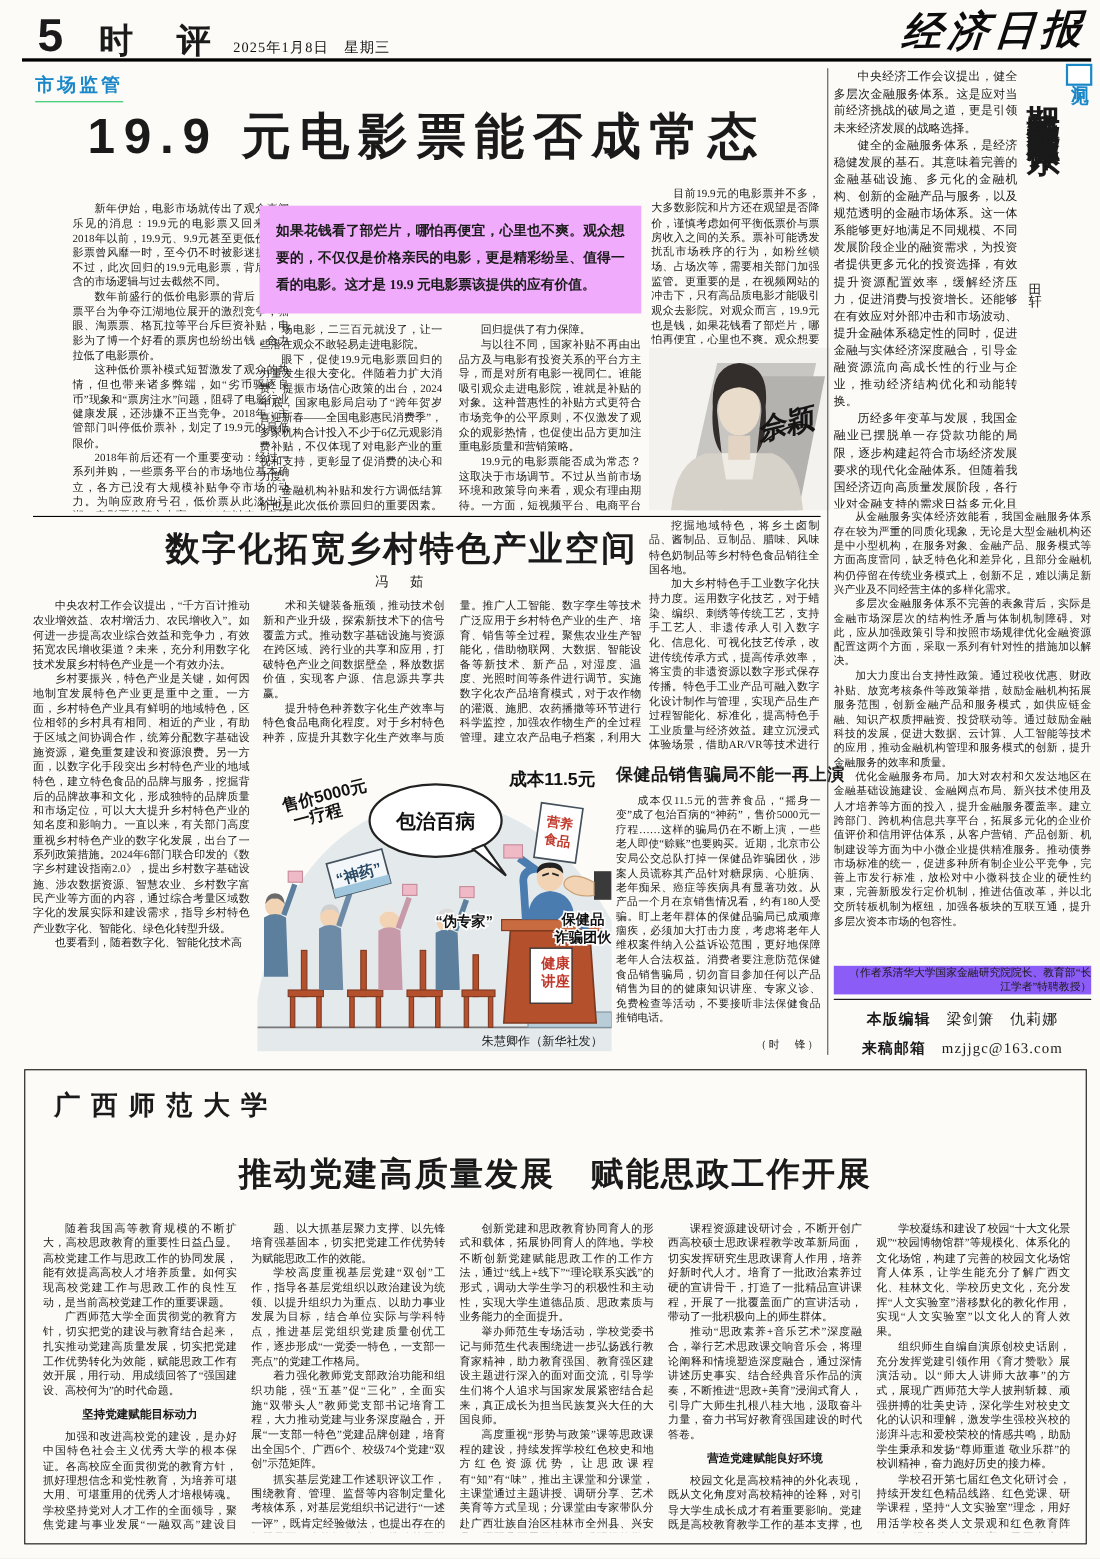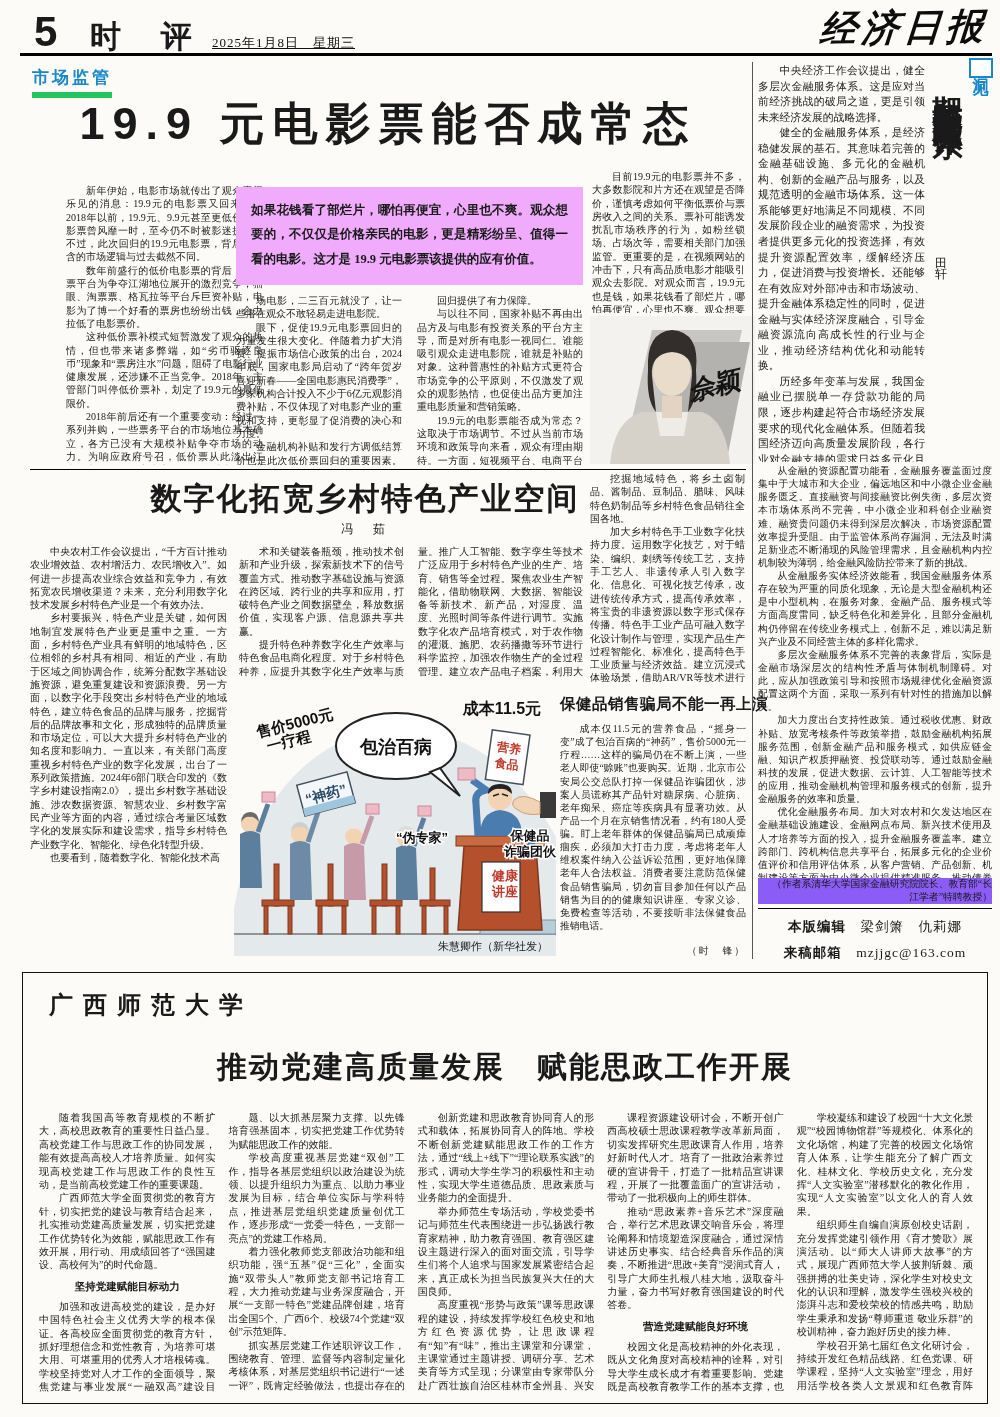--- a/index.html
+++ b/index.html
@@ -12,21 +12,21 @@
   
   .pagenum { font-family:"Liberation Sans","DejaVu Sans",sans-serif; font-size:42px; font-weight:900; }
   .section-title { font-size:31px; font-weight:900; letter-spacing:16px; }
   .page-date { font-size:13px; letter-spacing:1px; color:#111; }
   .masthead { font-size:37px; font-weight:700; font-style:italic; letter-spacing:5px;
               transform:skewX(-5deg) rotate(-1deg); color:#0d0d0d; }
   .rule { background:#000; }
 
   
   .tag-blue { color:#1987c8; font-size:17px; font-weight:700; letter-spacing:3px;
-              border-bottom:6px solid #22c55e; padding-bottom:3px; }
+              border-bottom:1px solid #22c55e; padding-bottom:3px; }
   .a1-headline { font-family:"Liberation Sans","DejaVu Sans",sans-serif; font-size:45px; font-weight:900;
                  letter-spacing:8px; text-align:center; white-space:nowrap; }
   .colbox { overflow:hidden; font-size:10px; line-height:1.33; text-align:justify; }
   .colbox .para { text-indent:2em; margin:0; }
   .quote-box { background:#f0abfc; padding:11px 15px; font-size:12.5px; line-height:1.95;
                font-weight:600; text-align:justify; overflow:hidden; }
   .divider-thin { background:#000; }
 
   
   .a2-headline { font-size:31px; font-weight:900; letter-spacing:2px; text-align:center; white-space:nowrap; }
@@ -69,21 +69,21 @@
 
   svg text { font-family:"Liberation Sans","DejaVu Sans",sans-serif; }
 </style>
 </head>
 <body>
 
 <div class="page">
 
   <div class="abs pagenum" style="left:34px; top:8px;">5</div>
   <div class="abs section-title" style="left:90px; top:16px;">时 评</div>
-  <div class="abs page-date" style="left:212px; top:34px;text-decoration:underline;">2025年1月8日　星期三</div>
+  <div class="abs page-date" style="left:212px; top:34px;">2025年1月8日　星期三</div>
   <div class="abs masthead" style="left:720px; top:4px; width:268px; text-align:right;">经济日报</div>
   <div class="abs rule" style="left:20px; top:53px; width:972px; height:3px;"></div>
 
   <div class="abs tag-blue" style="left:32px; top:66px;">市场监管</div>
   <div class="abs a1-headline" style="left:30px; top:94px; width:716px;">19.9 元电影票能否成常态</div>
 
   <div class="abs colbox" style="left:30px; top:184px; width:197px; height:281px;margin-left:36px;">
       <p class="para">新年伊始，电影市场就传出了观众喜闻乐见的消息：19.9元的电影票又回来了。2018年以前，19.9元、9.9元甚至更低价的电影票曾风靡一时，至今仍不时被影迷提起。不过，此次回归的19.9元电影票，背后所蕴含的市场逻辑与过去截然不同。</p>
       <p class="para">数年前盛行的低价电影票的背后，是购票平台为争夺江湖地位展开的激烈竞争，猫眼、淘票票、格瓦拉等平台斥巨资补贴，电影为了博一个好看的票房也纷纷出钱，合力拉低了电影票价。</p>
       <p class="para">这种低价票补模式短暂激发了观众的热情，但也带来诸多弊端，如“劣币驱逐良币”现象和“票房注水”问题，阻碍了电影行业健康发展，还涉嫌不正当竞争。2018年，主管部门叫停低价票补，划定了19.9元的最低限价。</p>
@@ -267,21 +267,20 @@
   <div class="abs dongjian" style="left:969px; top:58px;">洞见</div>
   <div class="abs v-headline" style="left:930px; top:72px; height:400px;">靶向施策健全金融服务体系</div>
   <div class="abs v-author" style="left:932px; top:248px;">田轩</div>
 
   <div class="abs sb-text sb-narrow" style="left:758px; top:63px; width:167px; height:399px;">
       <p class="para">中央经济工作会议提出，健全多层次金融服务体系。这是应对当前经济挑战的破局之道，更是引领未来经济发展的战略选择。</p>
       <p class="para">健全的金融服务体系，是经济稳健发展的基石。其意味着完善的金融基础设施、多元化的金融机构、创新的金融产品与服务，以及规范透明的金融市场体系。这一体系能够更好地满足不同规模、不同发展阶段企业的融资需求，为投资者提供更多元化的投资选择，有效提升资源配置效率，缓解经济压力，促进消费与投资增长。还能够在有效应对外部冲击和市场波动、提升金融体系稳定性的同时，促进金融与实体经济深度融合，引导金融资源流向高成长性的行业与企业，推动经济结构优化和动能转换。</p>
       <p class="para">历经多年变革与发展，我国金融业已摆脱单一存贷款功能的局限，逐步构建起符合市场经济发展要求的现代化金融体系。但随着我国经济迈向高质量发展阶段，各行业对金融支持的需求日益多元化且精细化，金融服务体系供需两端的适配性仍需进一步加强，尤其是供给端需要补强短板。</p>
     </div>
   <div class="abs sb-text sb-wide" style="left:758px; top:464px; width:234px; height:430px;">
-      <p class="para">从金融的资源配置功能看，金融服务覆盖面过度集中于大城市和大企业，偏远地区和中小微企业金融服务匮乏。直接融资与间接融资比例失衡，多层次资本市场体系尚不完善，中小微企业和科创企业融资难、融资贵问题仍未得到深层次解决，市场资源配置效率提升受阻。由于监管体系尚存漏洞，无法及时满足新业态不断涌现的风险管理需求，且金融机构内控机制较为薄弱，给金融风险防控带来了新的挑战。</p>
       <p class="para">从金融服务实体经济效能看，我国金融服务体系存在较为严重的同质化现象，无论是大型金融机构还是中小型机构，在服务对象、金融产品、服务模式等方面高度雷同，缺乏特色化和差异化，且部分金融机构仍停留在传统业务模式上，创新不足，难以满足新兴产业及不同经营主体的多样化需求。</p>
       <p class="para">多层次金融服务体系不完善的表象背后，实际是金融市场深层次的结构性矛盾与体制机制障碍。对此，应从加强政策引导和按照市场规律优化金融资源配置这两个方面，采取一系列有针对性的措施加以解决。</p>
       <p class="para">加大力度出台支持性政策。通过税收优惠、财政补贴、放宽考核条件等政策举措，鼓励金融机构拓展服务范围，创新金融产品和服务模式，如供应链金融、知识产权质押融资、投贷联动等。通过鼓励金融科技的发展，促进大数据、云计算、人工智能等技术的应用，推动金融机构管理和服务模式的创新，提升金融服务的效率和质量。</p>
       <p class="para">优化金融服务布局。加大对农村和欠发达地区在金融基础设施建设、金融网点布局、新兴技术使用及人才培养等方面的投入，提升金融服务覆盖率。建立跨部门、跨机构信息共享平台，拓展多元化的企业价值评价和信用评估体系，从客户营销、产品创新、机制建设等方面为中小微企业提供精准服务。推动债券市场标准的统一，促进多种所有制企业公平竞争，完善上市发行标准，放松对中小微科技企业的硬性约束，完善新股发行定价机制，推进估值改革，并以北交所转板机制为枢纽，加强各板块的互联互通，提升多层次资本市场的包容性。</p>
     </div>
   <div class="abs sb-attr" style="left:758px; top:878px; width:234px;">（作者系清华大学国家金融研究院院长、教育部“长江学者”特聘教授）</div>
 
   <div class="abs rule" style="left:758px; top:908px; width:234px; height:1px;"></div>
   <div class="abs editors" style="left:758px; top:914px; width:234px;">
     <div>

